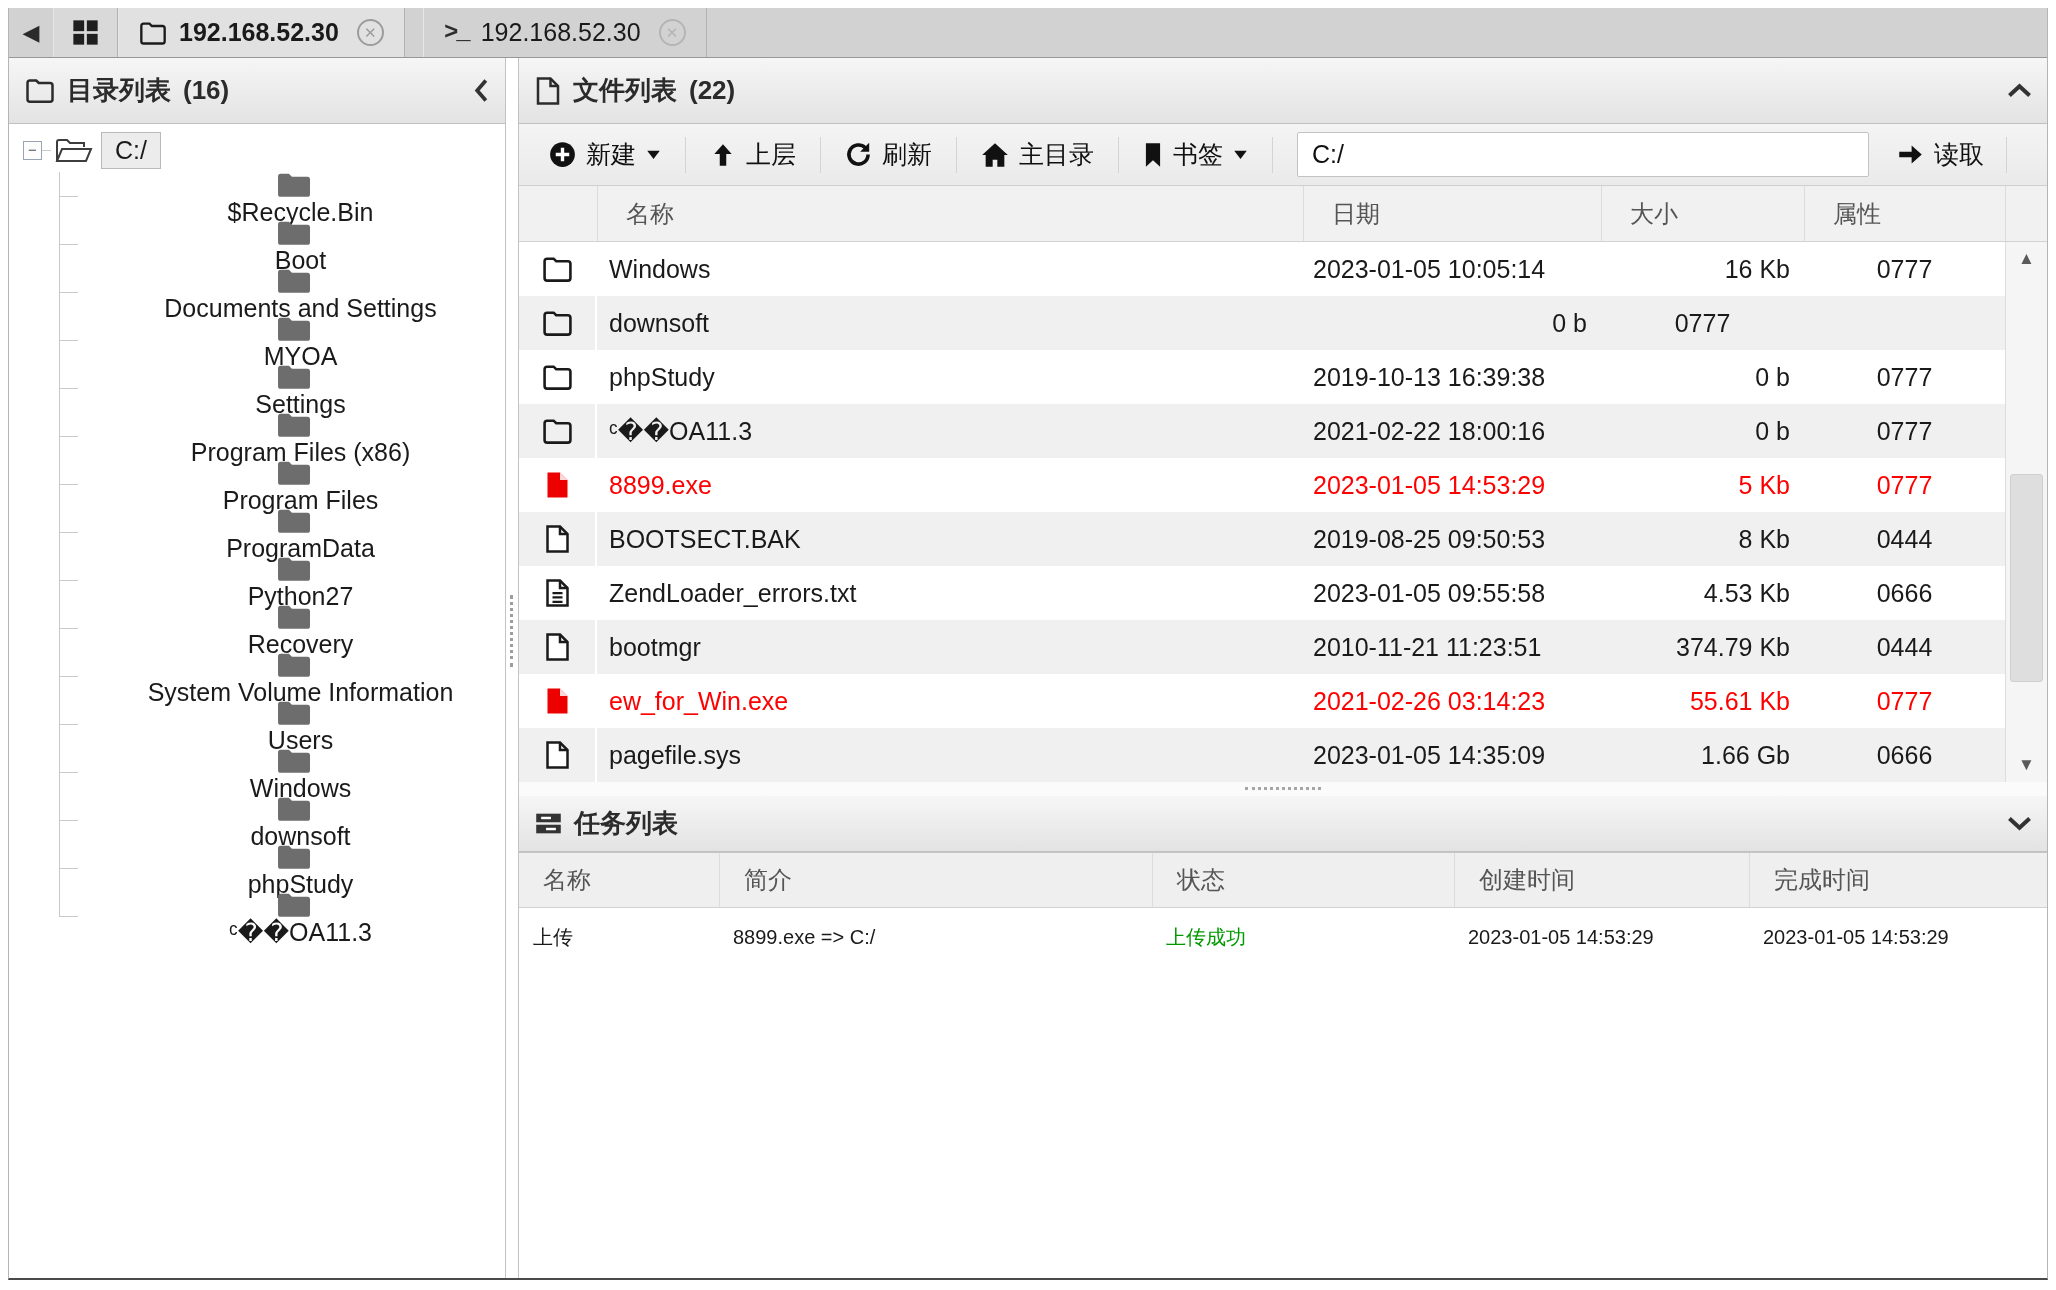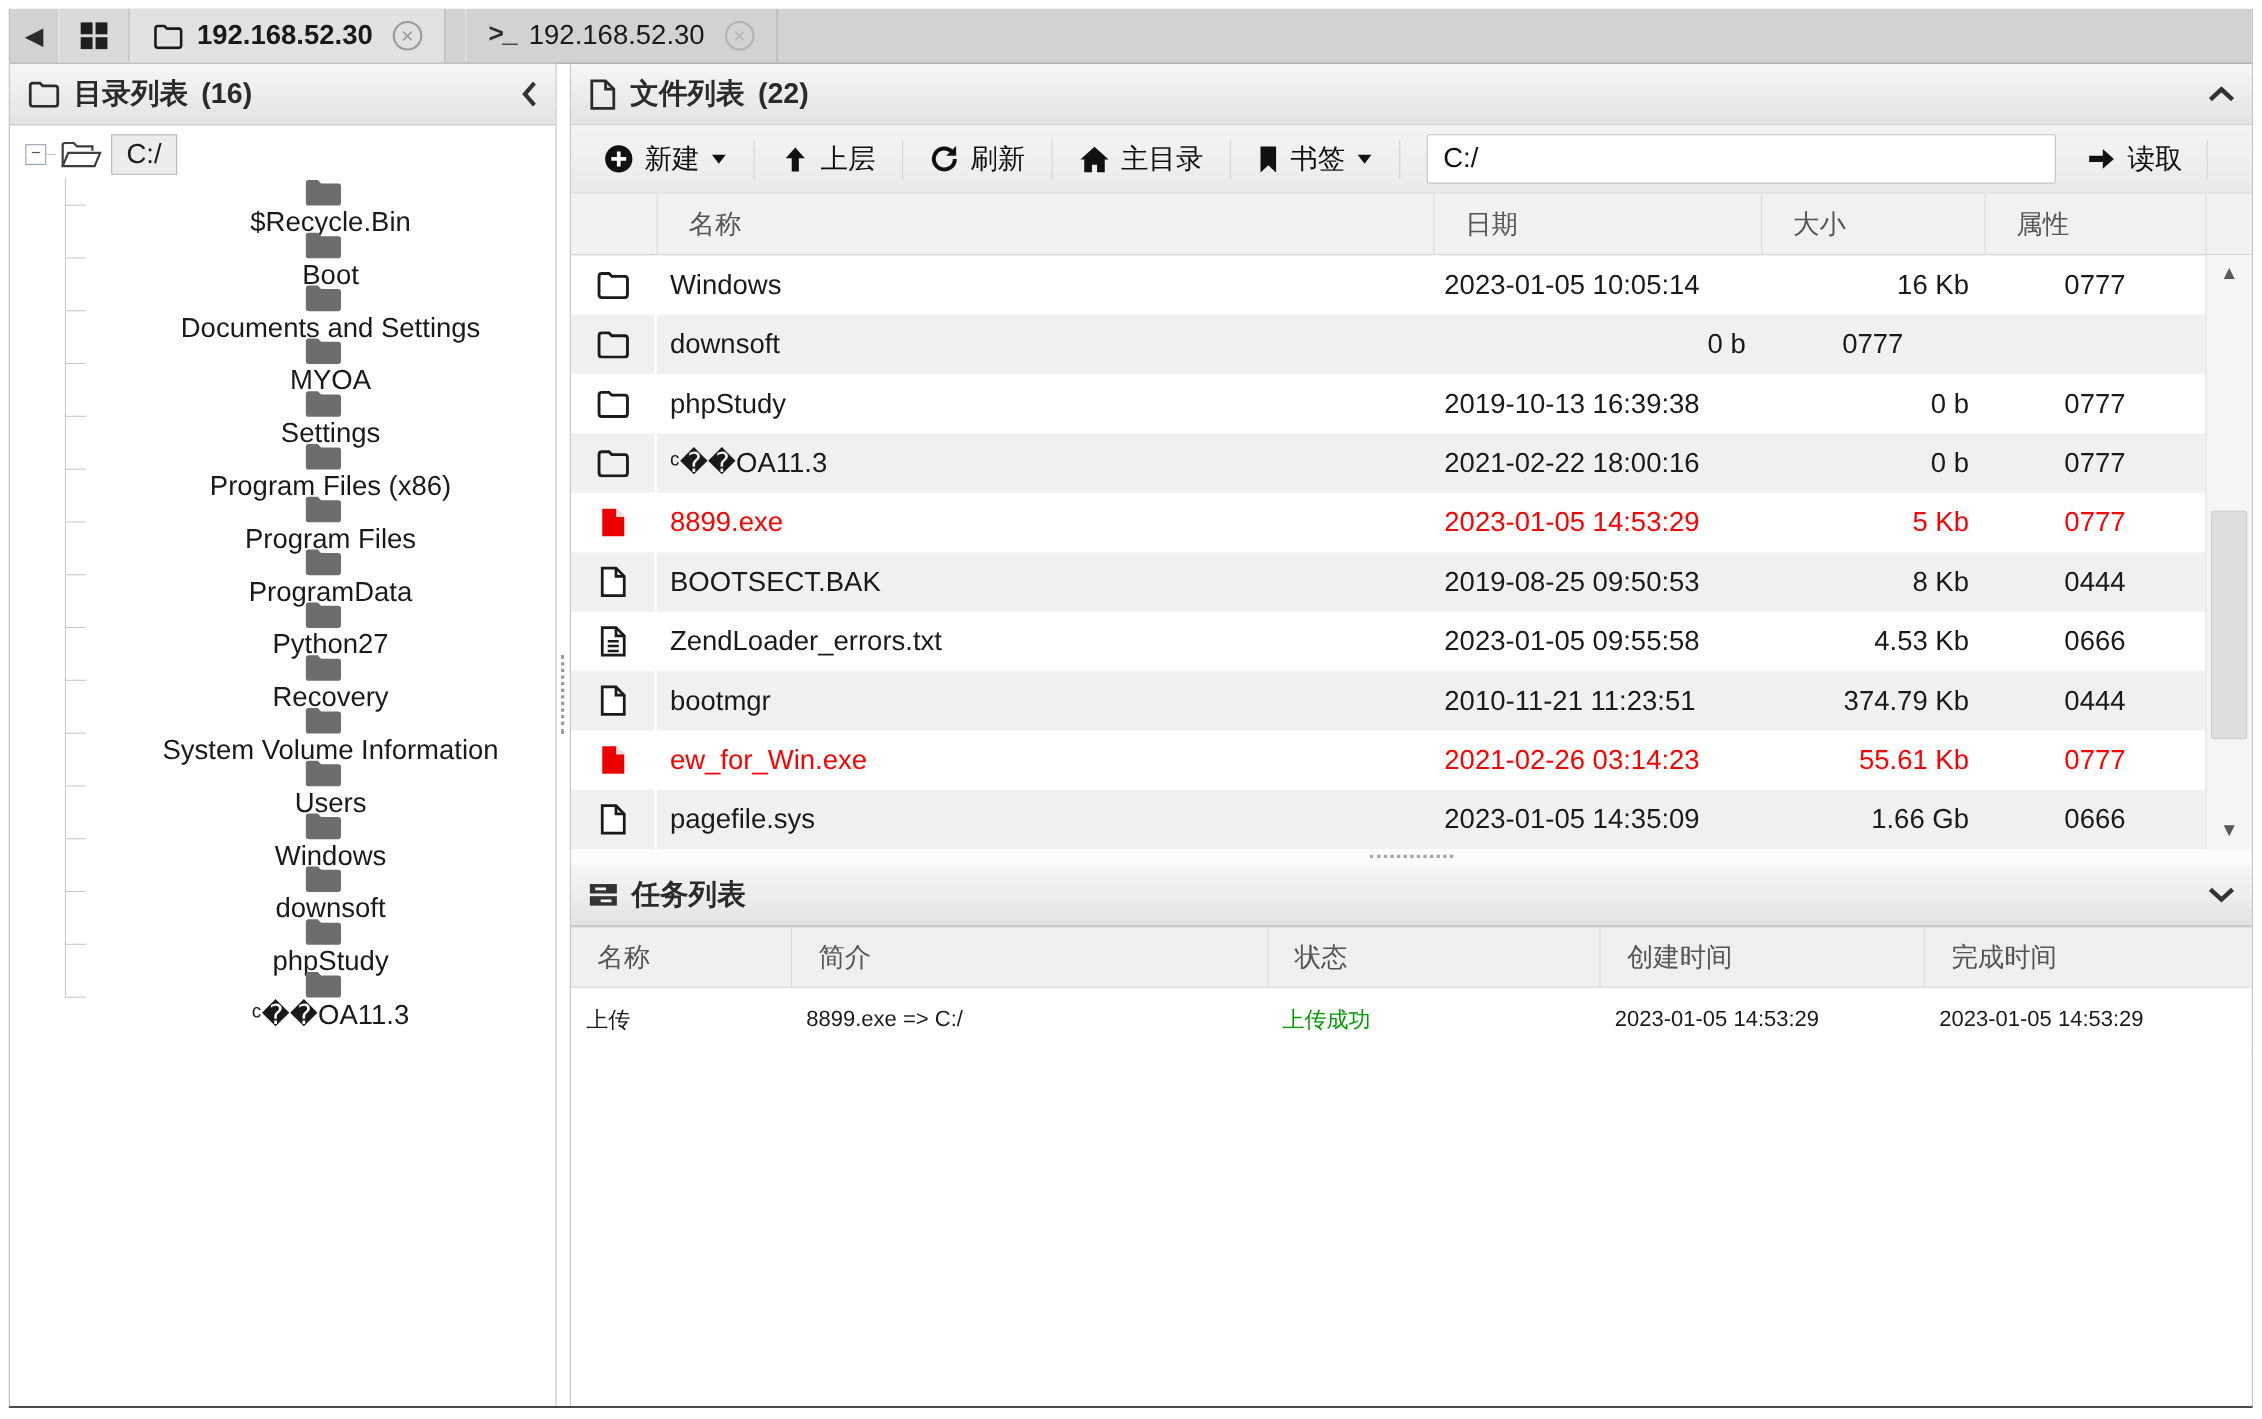--- a/index.html
+++ b/index.html
@@ -26,21 +26,21 @@
     font-weight:bold; color:#2e2e2e; letter-spacing:-2px; }
 
   
   .main { flex:1; display:flex; min-height:0; }
   .sidebar { width:496px; display:flex; flex-direction:column; background:#fff; min-height:0; }
   .vsplit { width:14px; background:#fff; border-left:1px solid #c3c3c3; border-right:1px solid #c3c3c3;
     position:relative; cursor:col-resize; }
   .vsplit i { position:absolute; top:44%; left:4px; height:72px; border-left:3px dotted #9d9d9d; }
   .content { flex:1; display:flex; flex-direction:column; min-width:0; min-height:0; }
 
-  .panel-header { height:56px; flex:0 0 auto; display:flex; align-items:center; gap:12px;
+  .panel-header { height:66px; flex:0 0 auto; display:flex; align-items:center; gap:12px;
     padding:0 16px; background:linear-gradient(#f6f6f6,#e3e3e3); border-bottom:1px solid #c0c0c0;
     font-size:26px; font-weight:600; color:#2b2b2b; }
   .panel-header .count { font-weight:bold; }
   .panel-header .spring { flex:1; }
 
   
   .tree { flex:1; overflow:hidden; padding-top:4px; font-size:25px; }
   .tree-root { height:44px; display:flex; align-items:center; padding-left:14px; }
   .minusbox { width:19px; height:19px; border:1px solid #98a4b5; background:#fdfdfd; color:#4a5668;
     font-size:15px; line-height:16px; text-align:center; flex:0 0 auto; }

